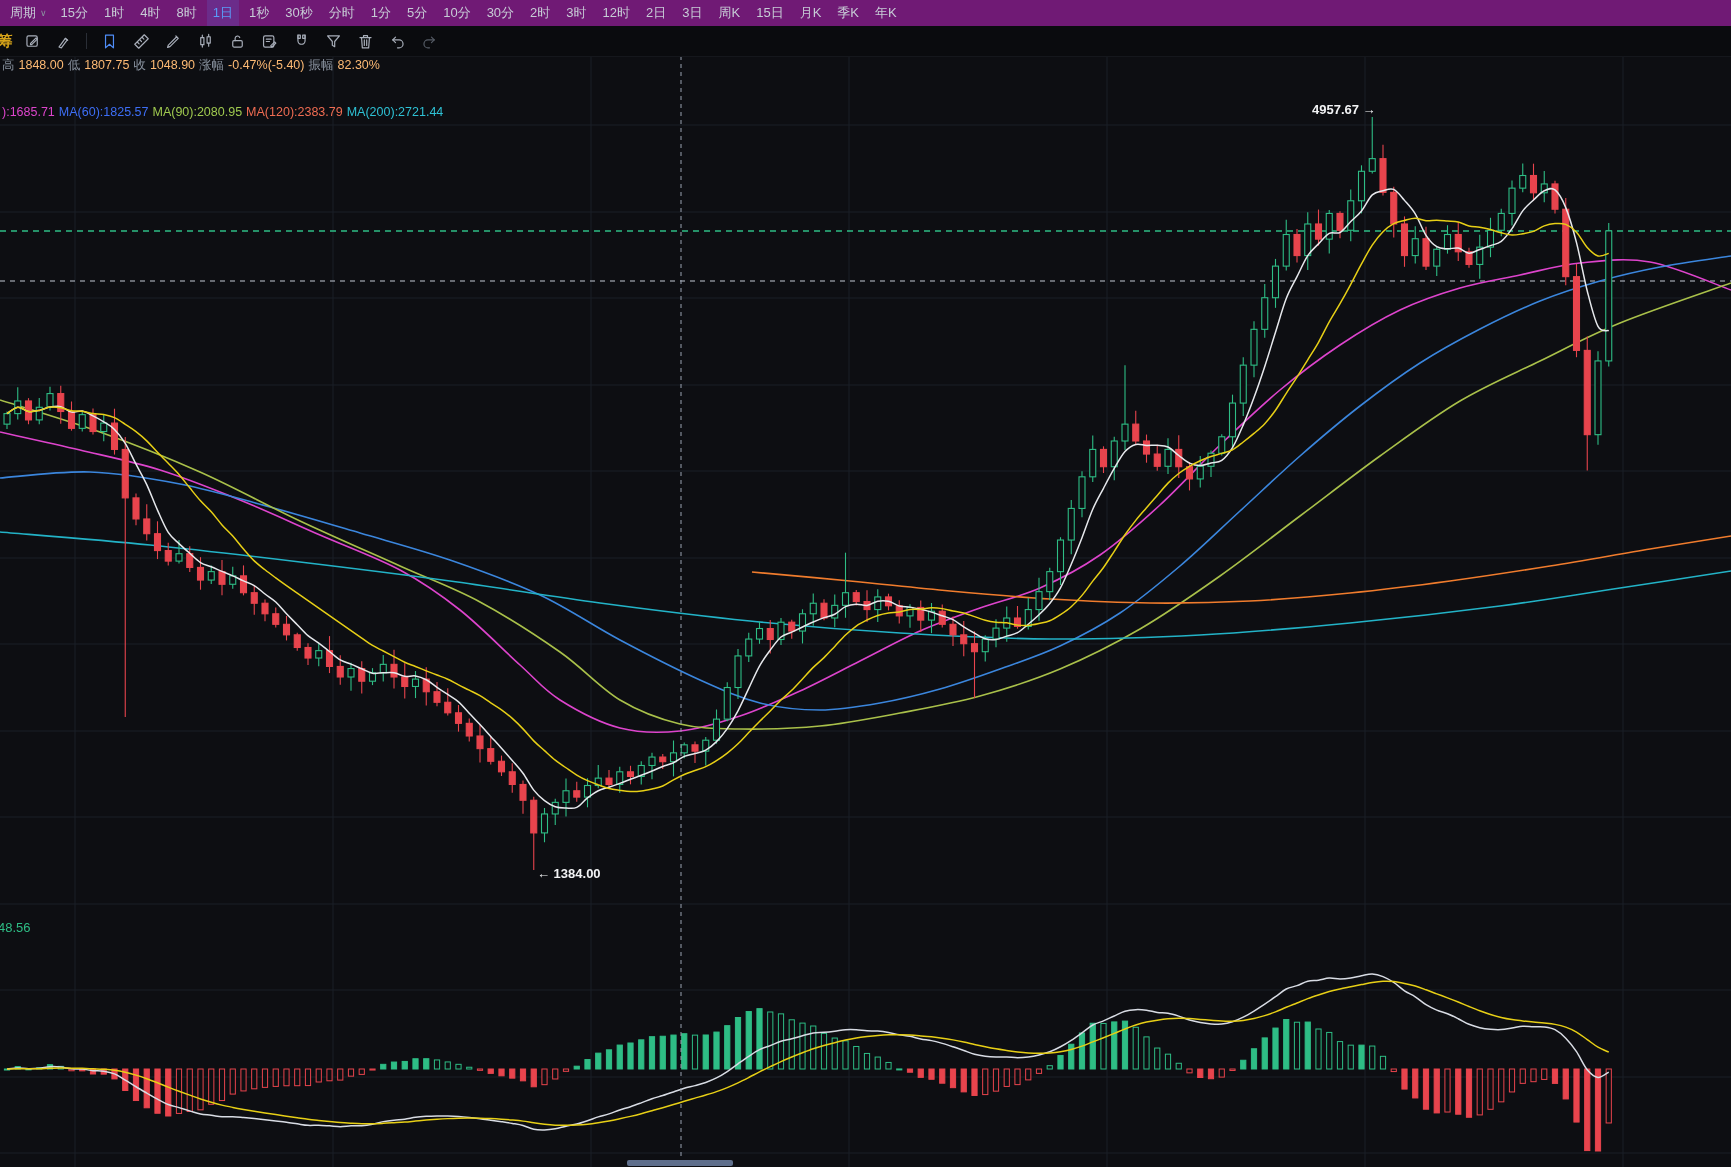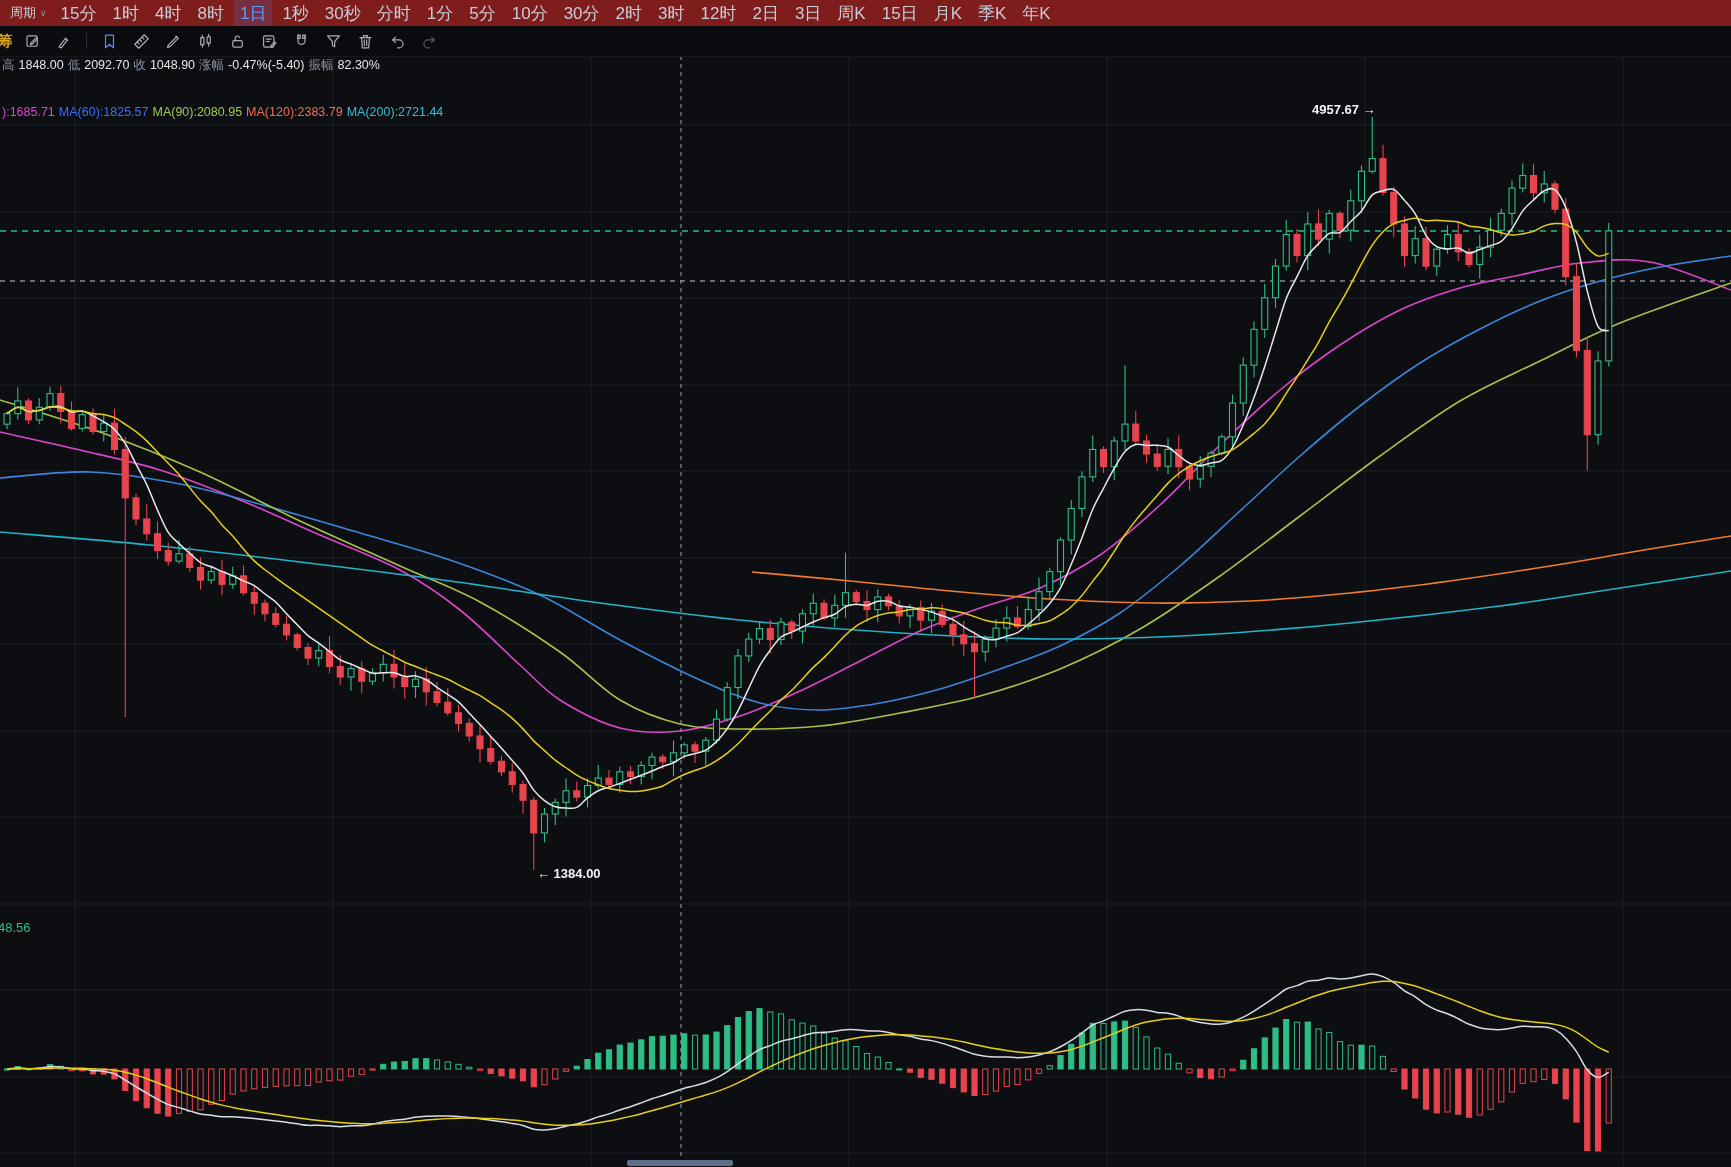--- a/index.html
+++ b/index.html
@@ -1,38 +1,38 @@
 <!DOCTYPE html>
 <html><head>
 <meta charset="utf-8">
 <style>
   html,body{margin:0;padding:0;background:#0b0c0f;}
   body{width:1731px;height:1167px;position:relative;overflow:hidden;
        font-family:"Liberation Sans",sans-serif;-webkit-font-smoothing:antialiased;}
   #chart-svg{position:absolute;left:0;top:0;z-index:0;}
-  .topbar{position:absolute;left:0;top:0;width:100%;height:26px;background:#7f1d1d;
+  .topbar{position:absolute;left:0;top:0;width:100%;height:26px;background:#701a75;
           display:flex;align-items:center;gap:0;z-index:5;}
-  .tf-item{color:#c7ccd6;font-size:17px;padding:2px 8px;cursor:pointer;white-space:nowrap;}
+  .tf-item{color:#c7ccd6;font-size:13px;padding:2px 8px;cursor:pointer;white-space:nowrap;}
   .tf-item.active{color:#5a9cf8;background:rgba(79,141,247,.16);border-radius:3px;padding:20px 6px;margin:0 2px;}
   .tf-period{color:#c7ccd6;font-size:13px;padding:2px 6px 2px 10px;display:flex;align-items:center;gap:4px;}
   .caret{font-size:9px;color:#8a93a0;}
   .toolrow{position:absolute;left:0;top:26px;width:100%;height:30px;background:#0a0b0e;
            display:flex;align-items:center;gap:0;z-index:5;border-bottom:1px solid #15171c;}
   .tool{width:32px;height:26px;display:flex;align-items:center;justify-content:center;cursor:pointer;}
   .tool svg{stroke:#a8aeb9;fill:none;stroke-width:1.5;stroke-linecap:round;stroke-linejoin:round;}
   .tool.active svg{stroke:#4f8df7;}
   .tool.disabled svg{stroke:#565c66;}
   .tool-chip{color:#d6a319;font-size:15px;font-weight:bold;width:22px;margin-left:-6px;text-align:center;}
   .tool-divider{width:1px;height:16px;background:#2a2e36;margin:0 6px;}
   .legend-row{position:absolute;left:2px;z-index:4;font-size:12.5px;white-space:nowrap;}
   .legend-row span{margin-right:4px;}
   #legend-ohlc{top:57px;}
   #legend-ma{top:74px;margin-top:31px;}
   .lg-label{color:#8a93a0;}
-  .lg-val{color:#e5e5e5;margin-right:10px;text-align:center;}
+  .lg-val{color:#fdba74;margin-right:10px;text-align:center;}
   .ma-seg{margin-right:12px;}
 </style>
 </head>
 <body>
 
 <svg id="chart-svg" width="1731" height="1167">
     <rect x="0" y="0" width="1731" height="1167" fill="#0d0e12"></rect>
     <line x1="75" y1="26" x2="75" y2="1167" stroke="#1b1f27" stroke-width="1"></line>
     <line x1="333" y1="26" x2="333" y2="1167" stroke="#1b1f27" stroke-width="1"></line>
     <line x1="591" y1="26" x2="591" y2="1167" stroke="#1b1f27" stroke-width="1"></line>
@@ -632,14 +632,14 @@
       </div>
       <div class="tool disabled">
         <svg width="19" height="19" viewBox="0 0 24 24">
           <path d="M18 10h-8a5 5 0 0 0 0 10h2"></path>
           <path d="M14.5 6.5L18 10l-3.5 3.5"></path>
         </svg>
       </div>
     </div>
 </div>
 
-<div class="legend-row" id="legend-ohlc"><span class="lg-label">高</span><span class="lg-val">1848.00</span><span class="lg-label">低</span><span class="lg-val">2092.70</span><span class="lg-label">收</span><span class="lg-val">1048.90</span><span class="lg-label">涨幅</span><span class="lg-val">-0.47%(-5.40)</span><span class="lg-label">振幅</span><span class="lg-val">82.30%</span></div>
+<div class="legend-row" id="legend-ohlc"><span class="lg-label">高</span><span class="lg-val">1848.00</span><span class="lg-label">低</span><span class="lg-val">1807.75</span><span class="lg-label">收</span><span class="lg-val">1048.90</span><span class="lg-label">涨幅</span><span class="lg-val">-0.47%(-5.40)</span><span class="lg-label">振幅</span><span class="lg-val">82.30%</span></div>
 <div class="legend-row" id="legend-ma"><span class="ma-seg" style="color: rgb(221, 68, 204);">):1685.71</span><span class="ma-seg" style="color: rgb(61, 110, 245);">MA(60):1825.57</span><span class="ma-seg" style="color: rgb(159, 201, 79);">MA(90):2080.95</span><span class="ma-seg" style="color: rgb(239, 108, 82);">MA(120):2383.79</span><span class="ma-seg" style="color: rgb(46, 193, 212);">MA(200):2721.44</span></div>
 
 </body></html>

